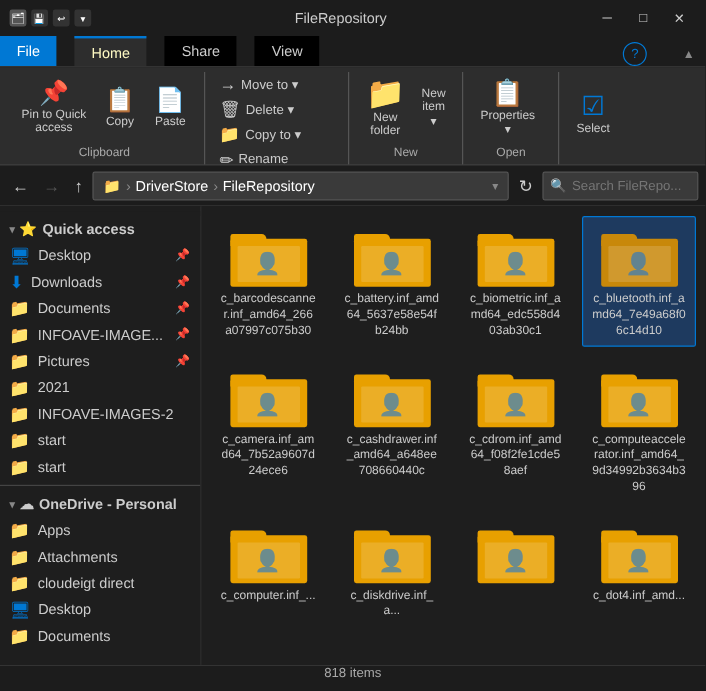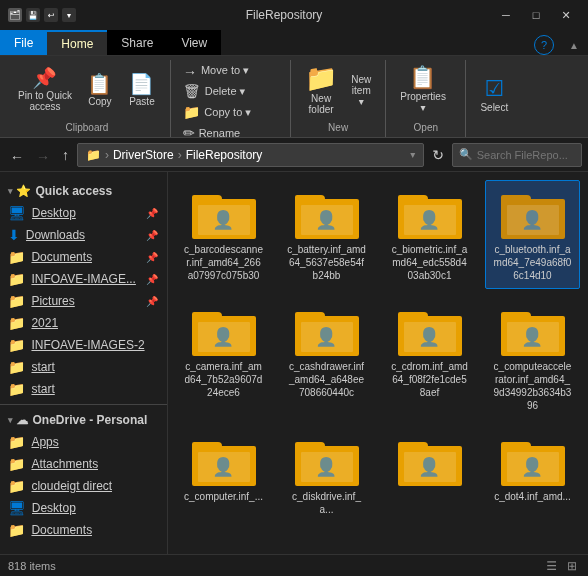--- a/index.html
+++ b/index.html
@@ -61,20 +61,21 @@
     }
 
     
     .ribbon-tabs {
       background: #1c1c1c;
       display: flex;
       align-items: flex-end;
       padding-left: 0;
       height: 26px;
       border-bottom: 1px solid #333;
+      gap: 15px;
     }
     .ribbon-tab {
       padding: 4px 14px;
       font-size: 12px;
       cursor: pointer;
       color: #ccc;
       height: 100%;
       display: flex;
       align-items: center;
       background: #000000;
@@ -264,21 +265,21 @@
       align-items: center;
       padding: 3px 8px;
       cursor: pointer;
       gap: 6px;
       font-size: 12px;
       color: #ccc;
       white-space: nowrap;
       overflow: hidden;
     }
     .sidebar-item .si-icon { font-size: 14px; flex-shrink: 0; }
-    .sidebar-item .si-label { overflow: hidden; text-overflow: ellipsis; text-decoration: underline; }
+    .sidebar-item .si-label { overflow: hidden; text-overflow: ellipsis; }
     .sidebar-section-header {
       display: flex;
       align-items: center;
       padding: 4px 8px;
       cursor: pointer;
       gap: 4px;
       font-size: 12px;
       color: #ccc;
       font-weight: 600;
     }
@@ -374,20 +375,21 @@
     .status-bar {
       height: 22px;
       background: #1c1c1c;
       border-top: 1px solid #333;
       display: flex;
       align-items: center;
       padding: 0 8px;
       font-size: 11px;
       color: #aaa;
       gap: 8px;
+      flex-direction: column;
     }
     .status-right {
       margin-left: auto;
       display: flex;
       gap: 4px;
     }
     .view-btn {
       background: transparent;
       border: none;
       color: #888;

